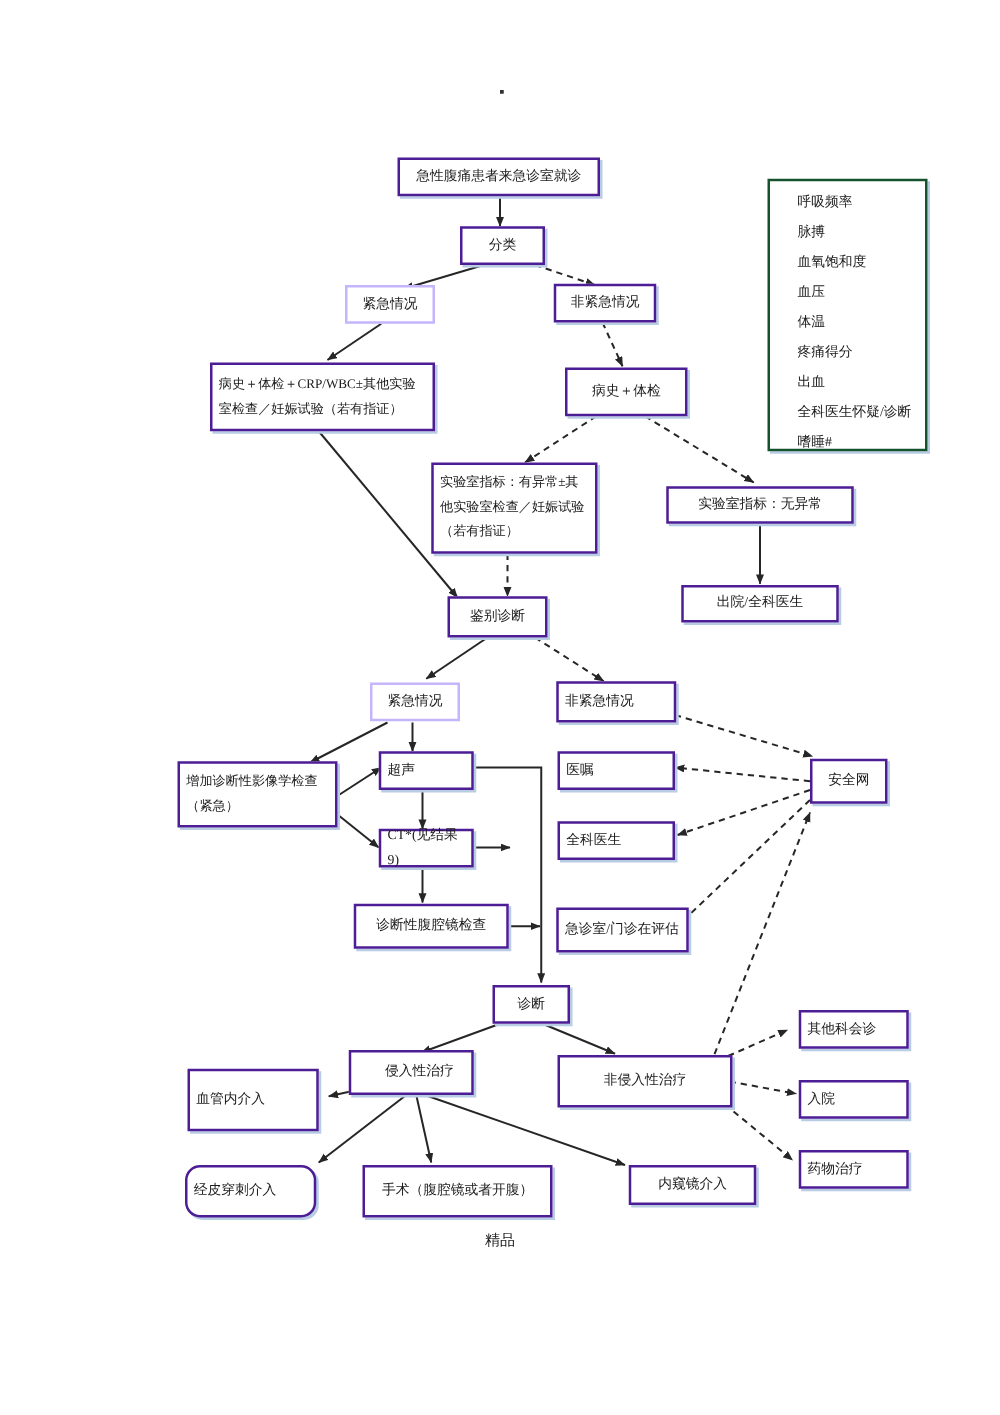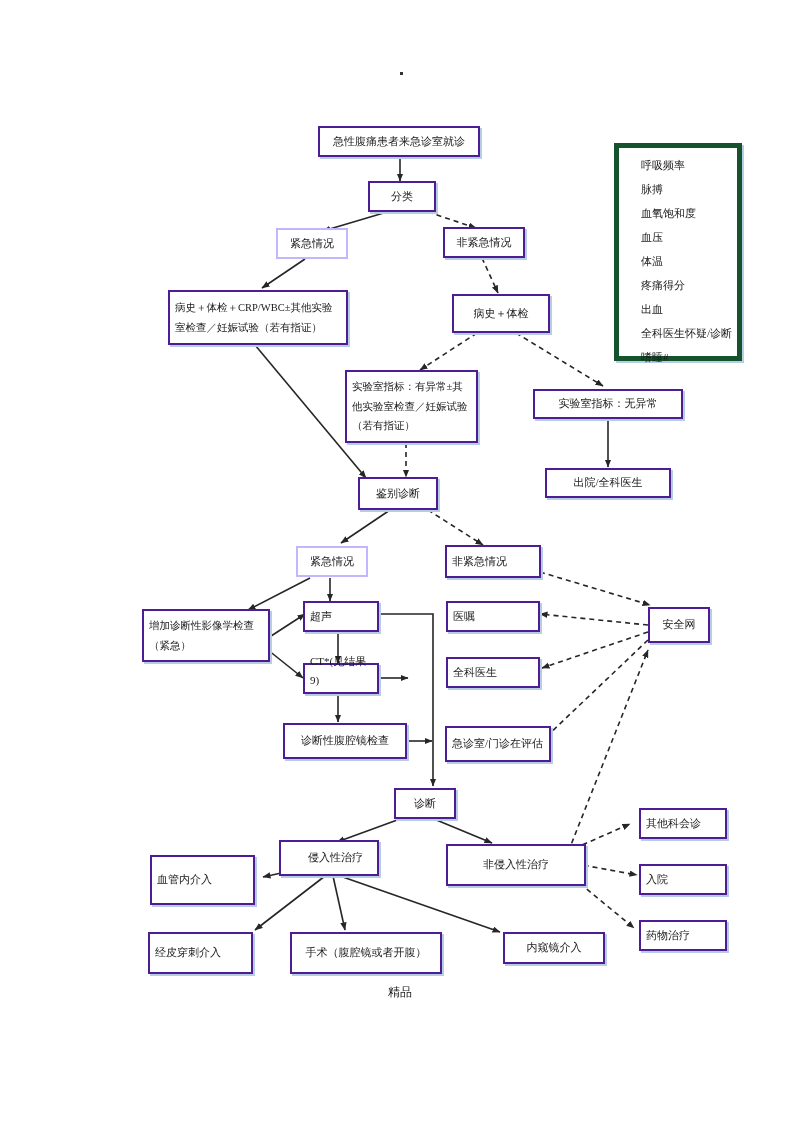--- a/index.html
+++ b/index.html
@@ -43,21 +43,21 @@
   }
   .node.urgent {
     border: 2px solid #c4b5fd;
     box-shadow: none;
   }
   .node.left-align {
     justify-content: flex-start;
     text-align: left;
   }
   .node.vitals {
-    border: 5px solid #14532d;
+    border: 2px solid #14532d;
     flex-direction: column;
     align-items: flex-start;
     justify-content: flex-start;
     padding: 12px 0 8px 22px;
     line-height: 1;
     box-shadow: 2px 2px 0 #b8cce4;
   }
   .vitals-row {
     font-size: 11px;
     margin-bottom: 13px;
@@ -219,21 +219,21 @@
   </div>
 
   <div class="node multi left-align" style="left:142px; top:609px; width:128px; height:53px; font-size:10.5px;">
     <span class="txt">增加诊断性影像学检查（紧急）</span>
   </div>
 
   <div class="node left-align" style="left:303px; top:601px; width:76px; height:31px;">
     <span class="txt">超声</span>
   </div>
 
-  <div class="node left-align" style="left:303px; top:663px; width:76px; height:31px;align-items:flex-end;">
+  <div class="node left-align" style="left:303px; top:663px; width:76px; height:31px;">
     <span class="txt">CT*(见结果9)</span>
   </div>
 
   <div class="node" style="left:283px; top:723px; width:124px; height:36px;">
     <span class="txt">诊断性腹腔镜检查</span>
   </div>
 
   <div class="node left-align" style="left:446px; top:601px; width:94px; height:31px;">
     <span class="txt">医嘱</span>
   </div>
@@ -259,21 +259,21 @@
   </div>
 
   <div class="node" style="left:446px; top:844px; width:140px; height:42px;">
     <span class="txt">非侵入性治疗</span>
   </div>
 
   <div class="node left-align" style="left:150px; top:855px; width:105px; height:50px;">
     <span class="txt">血管内介入</span>
   </div>
 
-  <div class="node left-align" style="left:148px; top:932px; width:105px; height:42px;">
+  <div class="node left-align" style="left:148px; top:932px; width:105px; height:42px;border-radius:12px;">
     <span class="txt">经皮穿刺介入</span>
   </div>
 
   <div class="node" style="left:290px; top:932px; width:152px; height:42px;">
     <span class="txt">手术（腹腔镜或者开腹）</span>
   </div>
 
   <div class="node" style="left:503px; top:932px; width:102px; height:32px;">
     <span class="txt">内窥镜介入</span>
   </div>

